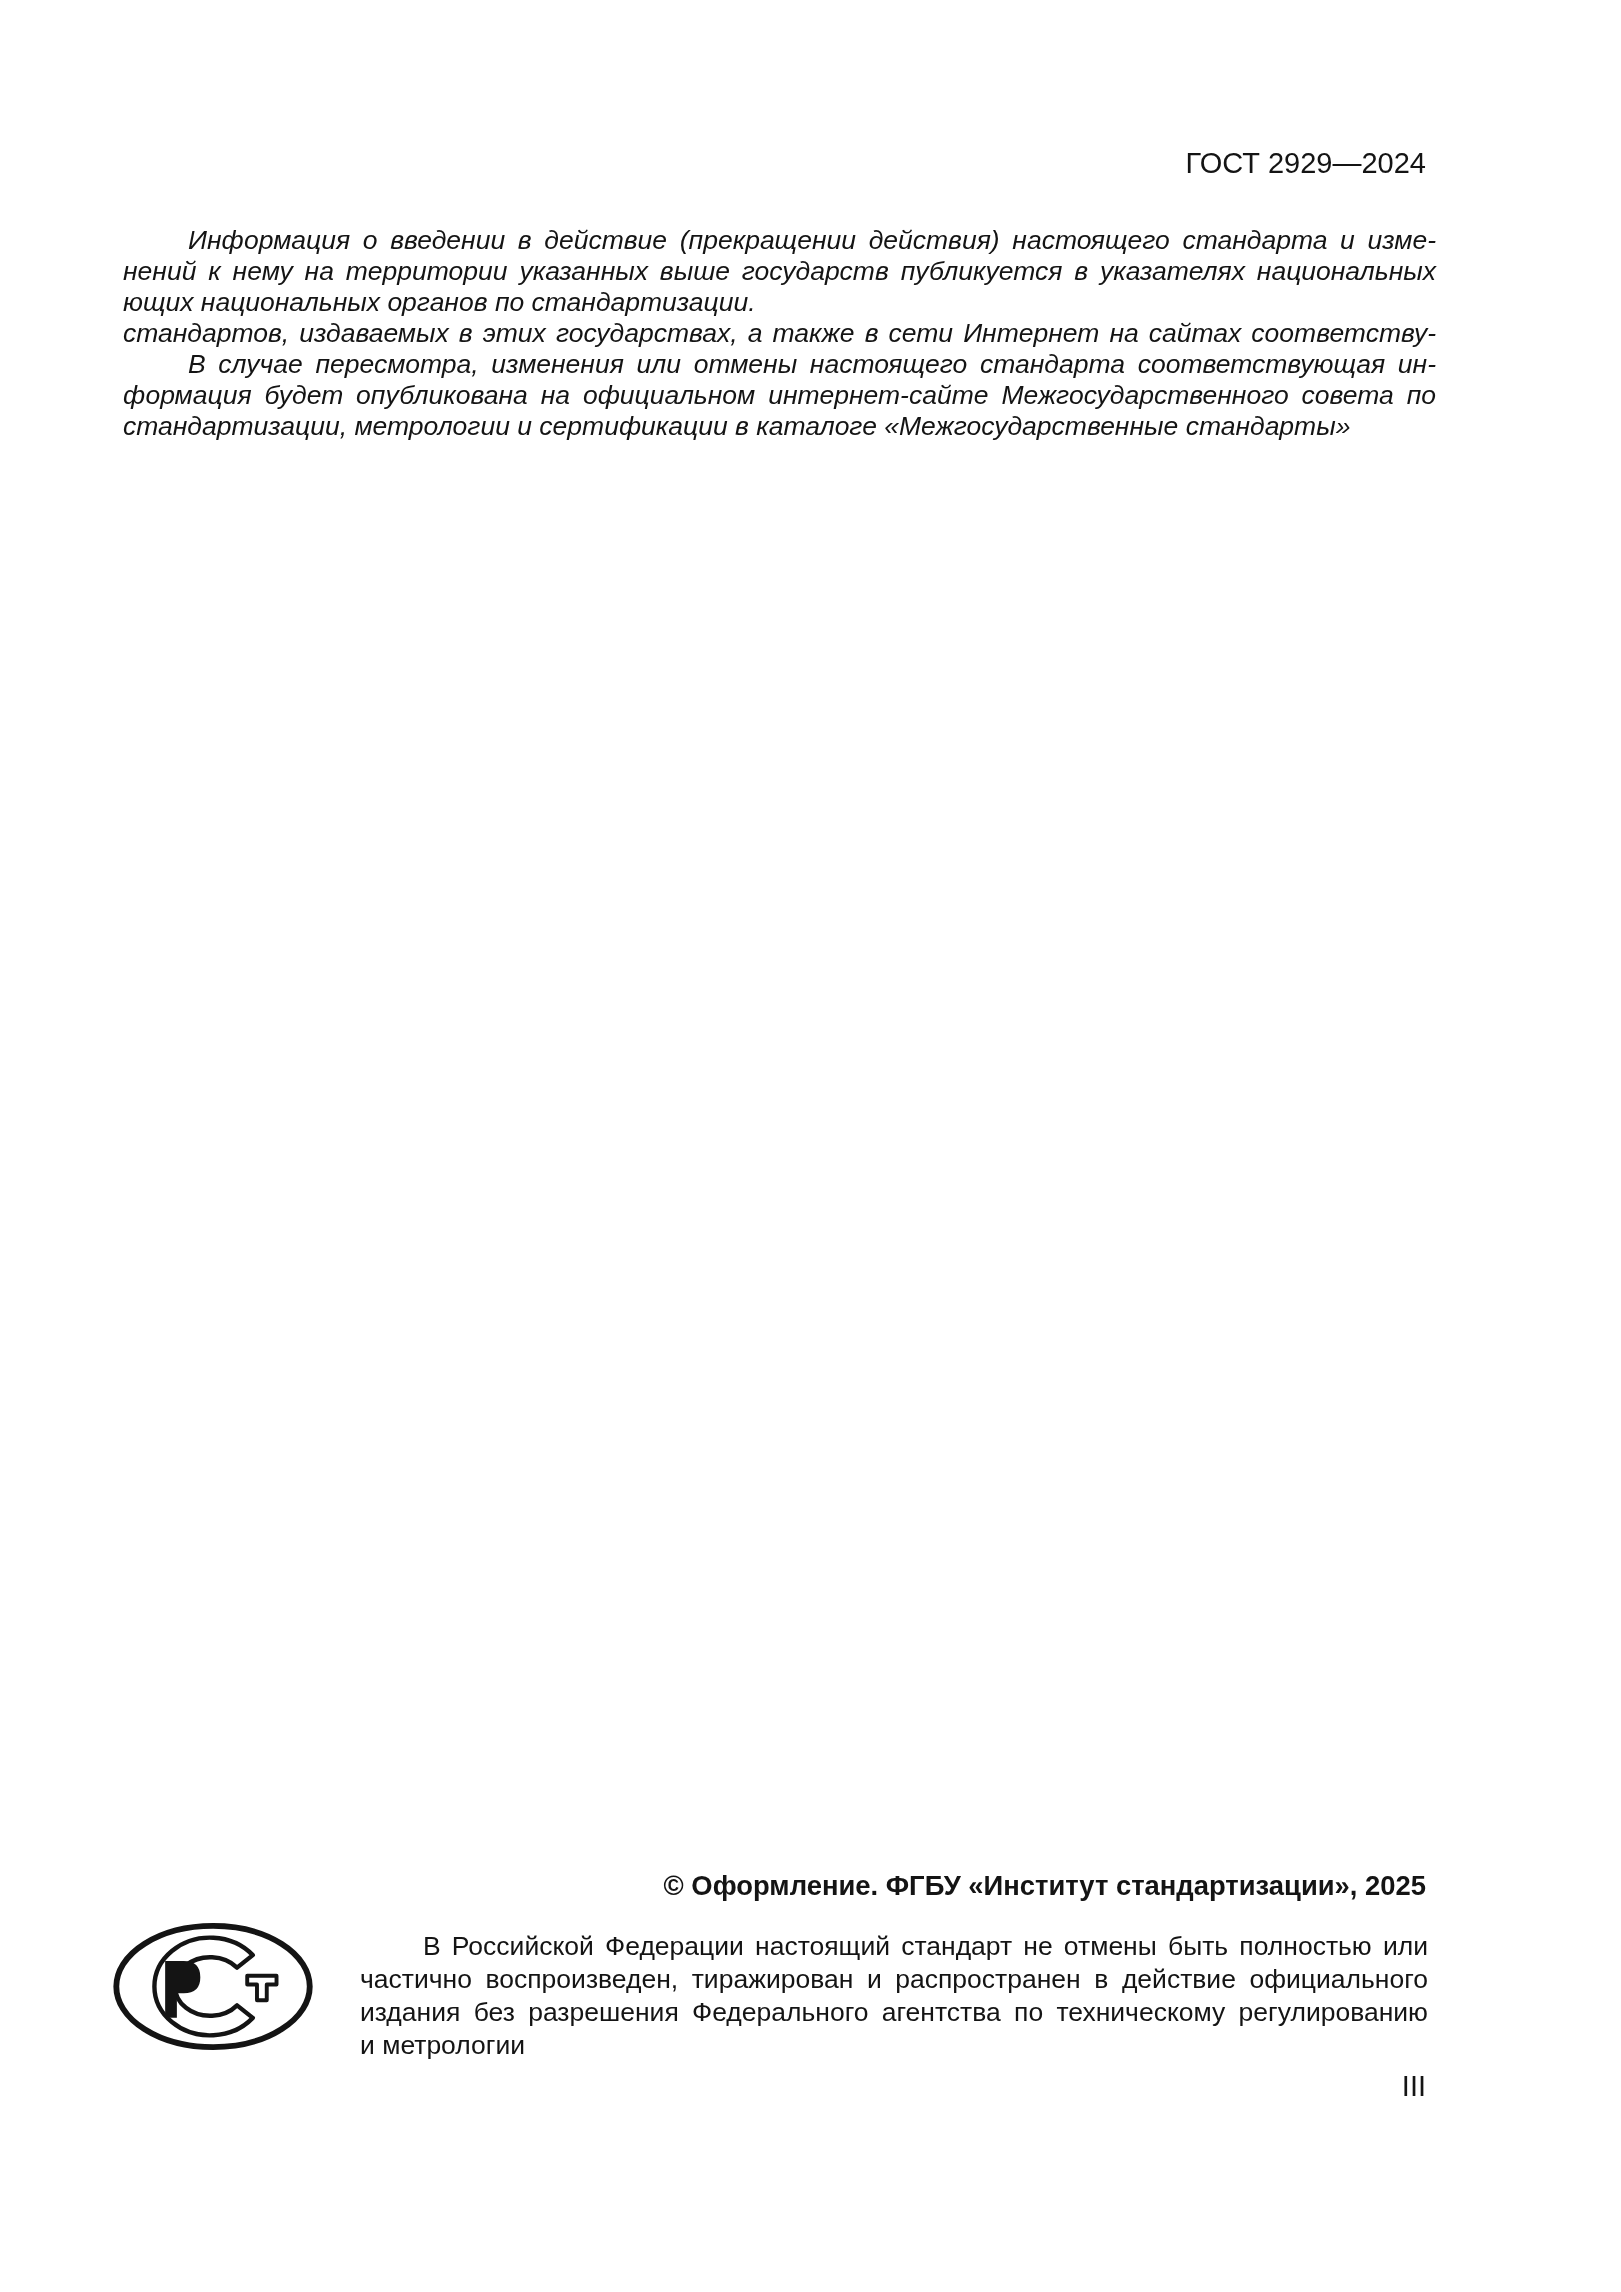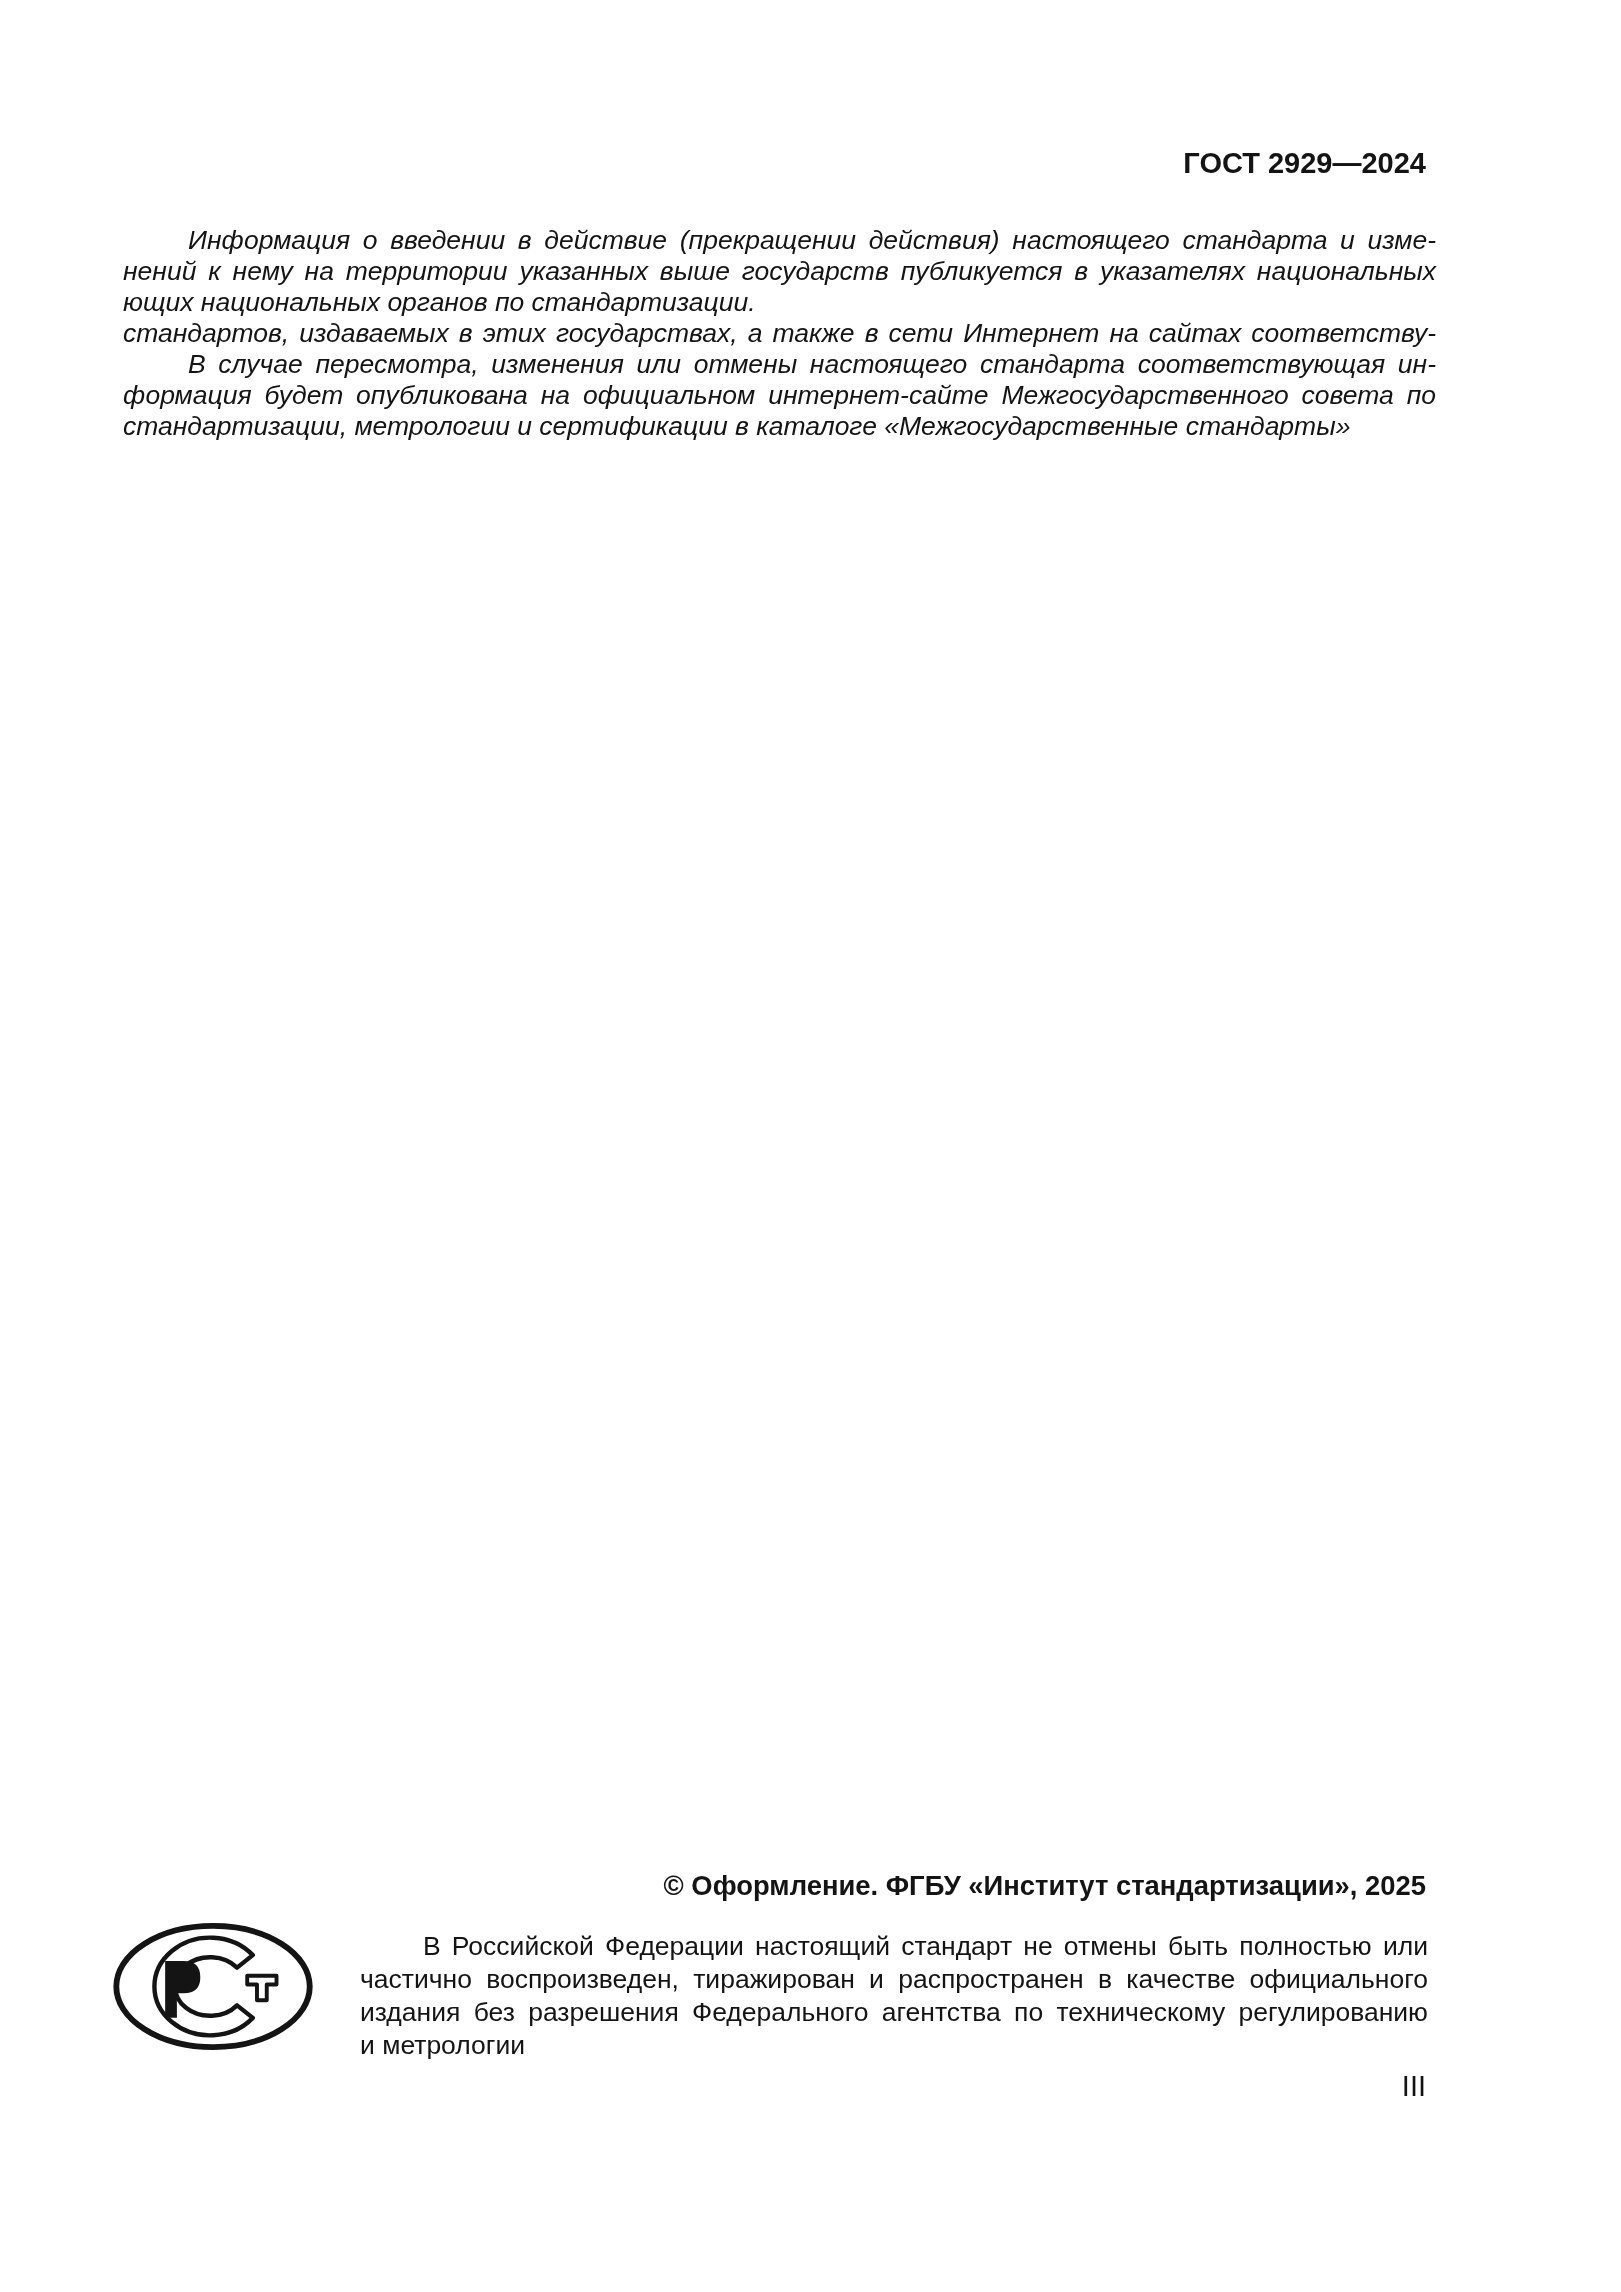--- a/index.html
+++ b/index.html
@@ -17,21 +17,21 @@
     font-family: "Liberation Sans", sans-serif;
     overflow: hidden;
   }
 
   
   .doc-code {
     position: absolute;
     top: 147px;
     right: 195px;
     font-size: 29px;
-    font-weight: bold;
+    font-weight: normal;
     white-space: nowrap;
   }
 
   
   .intro {
     position: absolute;
     left: 115px;
     top: 225px;
     width: 1313px;
     font-style: italic;
@@ -106,21 +106,21 @@
 
   <svg class="logo" viewBox="0 0 206 130" role="img" aria-label="РСТ">
     <ellipse cx="102" cy="65" rx="99" ry="62" fill="#ffffff" stroke="#141414" stroke-width="6"></ellipse>
     <path d="M142.7 32.9 A57 50 0 1 0 142.7 97.1 L126.6 84.3 A36 30 0 1 1 126.6 45.7 Z" fill="#ffffff" stroke="#141414" stroke-width="4.5" stroke-linejoin="round"></path>
     <path d="M53 97 L53 39 L72 39 Q89 39 89 55.5 Q89 72 72 72 L65 72 L65 97 Z" fill="#141414"></path>
     <path d="M137 54 L167 54 L167 63 L157 63 L157 79 L147 79 L147 63 L137 63 Z" fill="#ffffff" stroke="#141414" stroke-width="4" stroke-linejoin="round"></path>
   </svg>
 
   <div class="repro">
     <div class="jline first">В Российской Федерации настоящий стандарт не отмены быть полностью или</div>
-    <div class="jline">частично воспроизведен, тиражирован и распространен в качестве официального</div>
+    <div class="jline">частично воспроизведен, тиражирован и распространен в действие официального</div>
     <div class="jline">издания без разрешения Федерального агентства по техническому регулированию</div>
     <div class="jline last">и метрологии</div>
   </div>
 
   <div class="page-num">III</div>
 
 </div>
 
 
 </body></html>

